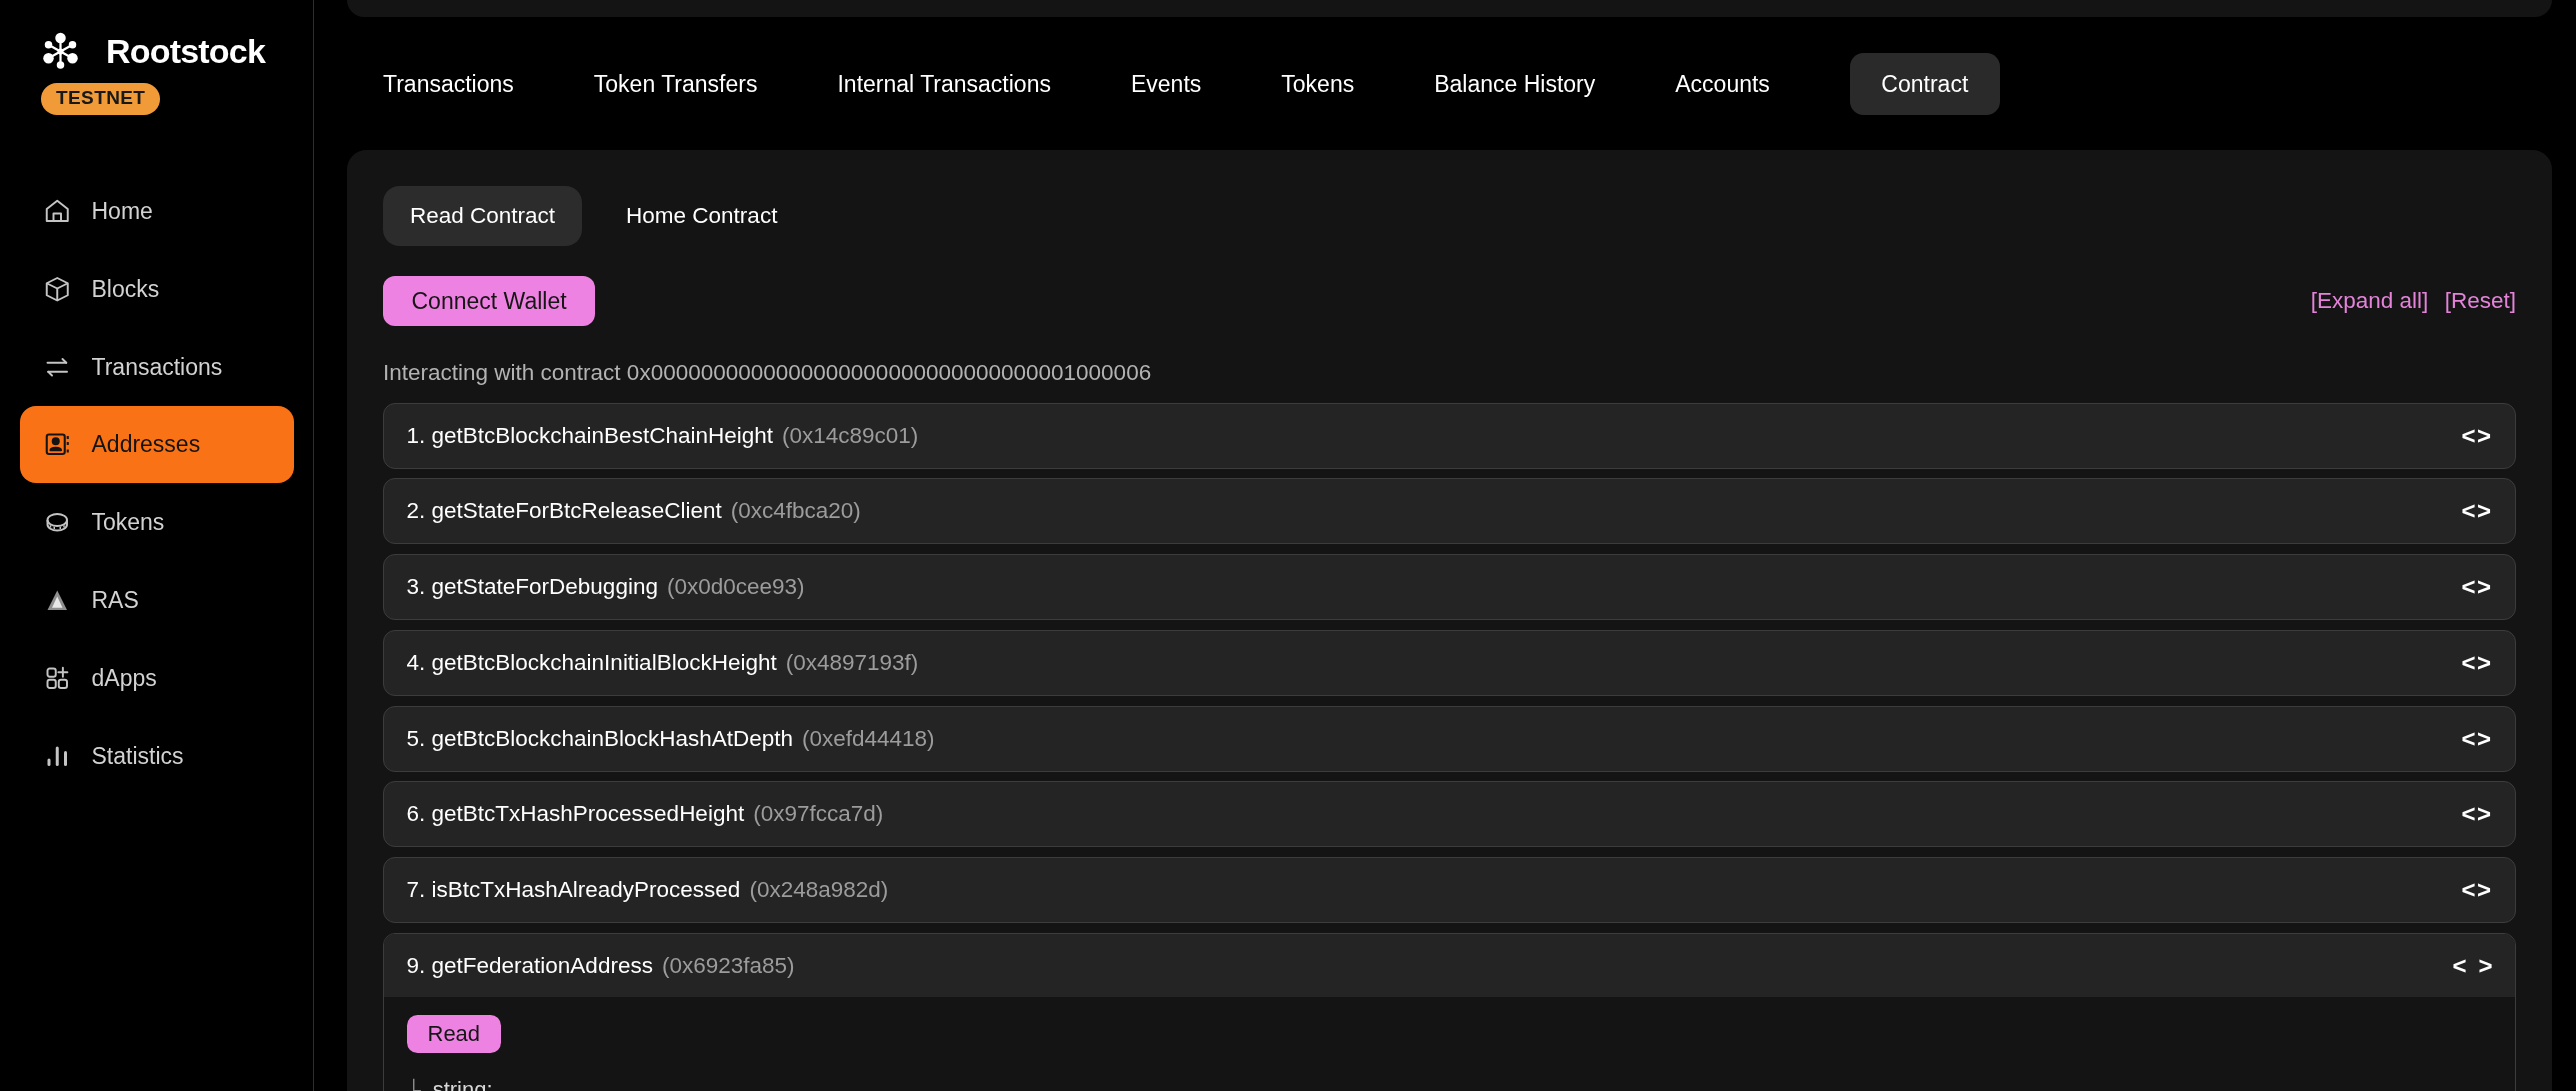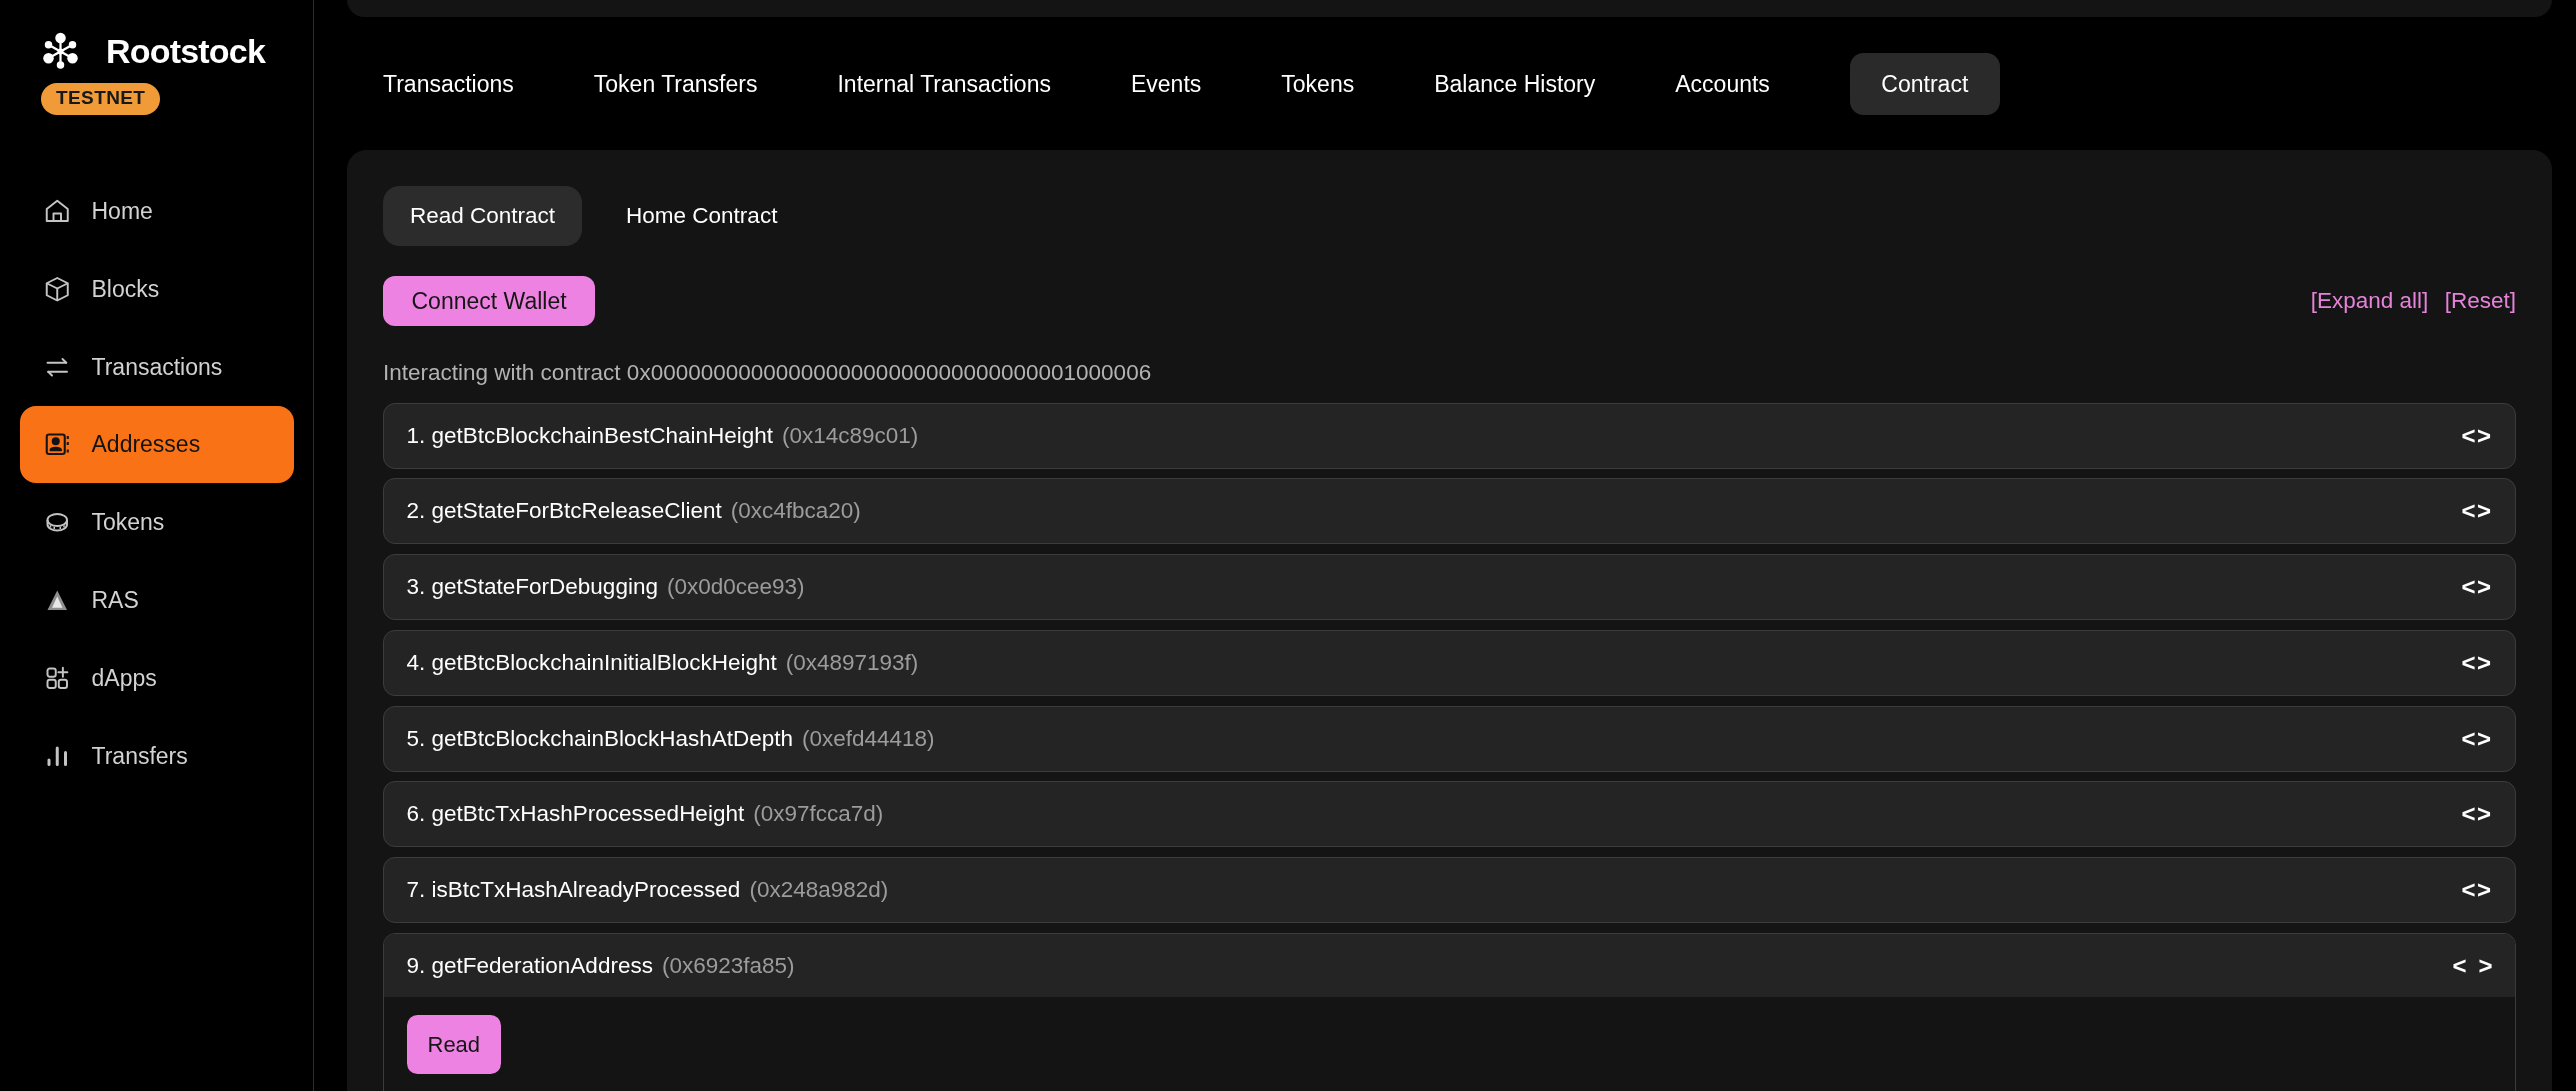--- a/index.html
+++ b/index.html
@@ -51,21 +51,21 @@
     justify-content:space-between; padding:0 22.5px; cursor:pointer; }
   .mlabel { color:#fff; font-size:22.5px; font-weight:500; white-space:nowrap; }
   .msel { color:#9c9c9c; font-size:22.5px; font-weight:400; margin-left:9px; }
   .code-icon { color:#fff; font-size:24px; font-weight:700; letter-spacing:1.5px; }
   .code-icon.spread { letter-spacing:12px; margin-right:-12px; }
 
   .method-card { border:1.5px solid #3c3c3c; border-radius:12px; overflow:hidden; }
   .card-head { height:63px; background:#242424; display:flex; align-items:center;
     justify-content:space-between; padding:0 22.5px; cursor:pointer; }
   .card-body { background:#141414; padding:18px 22.5px 25.5px; }
-  .read-btn { display:inline-flex; align-items:center; height:59px; padding:0 21px;
+  .read-btn { display:inline-flex; align-items:center; height:38px; padding:0 21px;
     background:#ee82e2; color:#161616; font-size:22px; border-radius:10.5px; cursor:pointer; }
   .output-line { margin-top:24px; display:flex; align-items:center; gap:12px; }
   .output-prefix { color:#8a8a8a; font-size:20px; }
   .output-type { color:#d8d8d8; font-size:22px; }
 
   svg { display:block; }
 </style>
 </head>
 <body>
 
@@ -171,21 +171,21 @@
       <span>dApps</span>
     </div>
     <div class="nav-item">
       <span class="nicon">
         <svg width="28.5" height="28.5" viewBox="0 0 38 38" fill="none" stroke="#c4c4c4" stroke-width="4" stroke-linecap="round">
           <path d="M8 30 V24"></path>
             <path d="M19 30 V8"></path>
             <path d="M30 30 V14"></path>
         </svg>
       </span>
-      <span>Transfers</span>
+      <span>Statistics</span>
     </div>
   </nav>
 </aside>
 
 <div class="top-strip"></div>
 
 <div class="tabs-row">
   <div class="tab">Transactions</div>
   <div class="tab">Token Transfers</div>
   <div class="tab">Internal Transactions</div>

